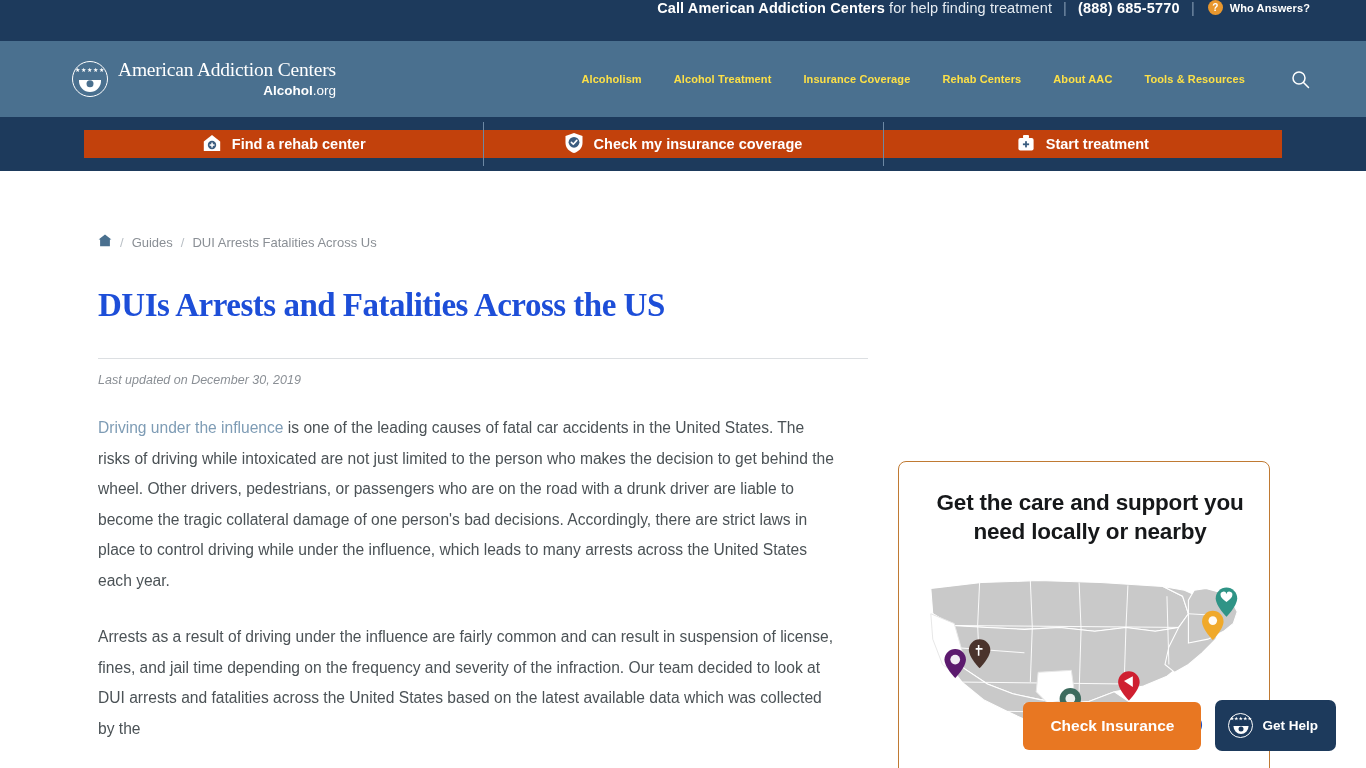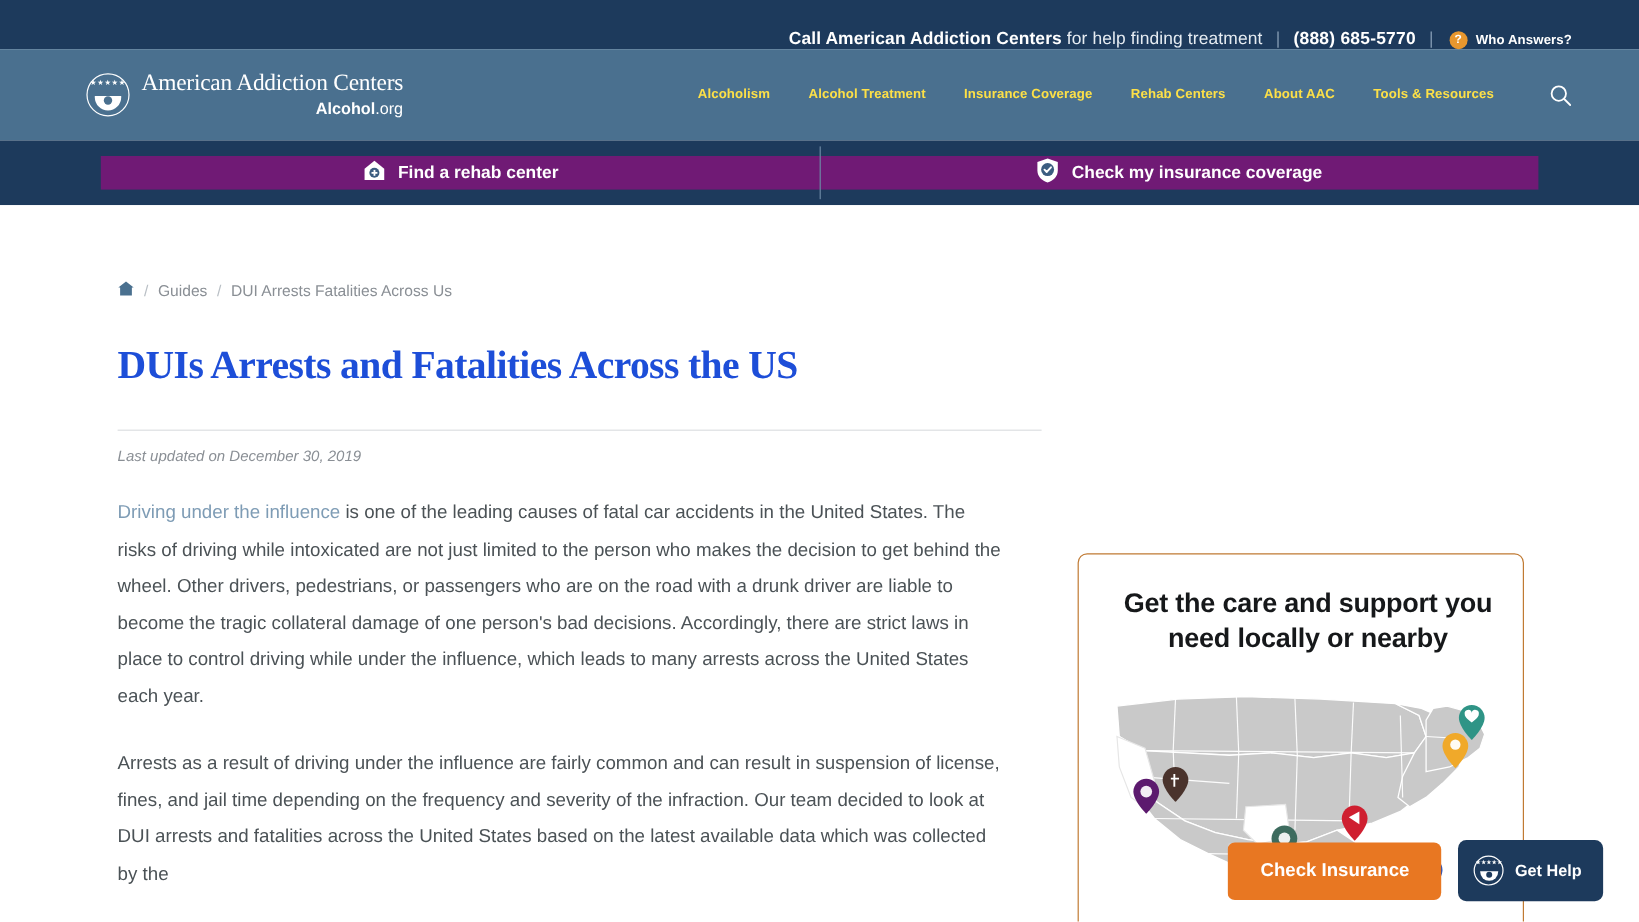--- a/index.html
+++ b/index.html
@@ -9,21 +9,21 @@
     overflow: hidden;
     background: #ffffff;
     font-family: "Liberation Sans", sans-serif;
   }
 
   
   .topbar {
     height: 41px;
     background: #1d3a5c;
     display: flex;
-    align-items: flex-end;
+    align-items: flex-start;
     justify-content: flex-end;
     padding-right: 56px;
     color: #ffffff;
     font-size: 14.5px;
     letter-spacing: .1px;
   }
   .topbar .call-strong { font-weight: bold; }
   .topbar .call-light { font-weight: normal; color: #e6ecf2; }
   .topbar .sep {
     color: #7d95ae;
@@ -136,21 +136,21 @@
     height: 54px;
     background: #1d3a5c;
     display: flex;
     align-items: center;
     padding: 0 84px;
   }
   .action-wrap {
     display: flex;
     width: 100%;
     height: 28px;
-    background: #701a75;
+    background: #c2410c;
   }
   .action-item {
     flex: 1;
     display: flex;
     align-items: center;
     justify-content: center;
     gap: 10px;
     color: #ffffff;
     font-size: 14.5px;
     font-weight: bold;
@@ -371,20 +371,31 @@
     </div>
     <div class="action-item">
       <span>
         <svg width="20" height="22" viewBox="0 0 20 22">
           <path d="M10 1 L18.5 4 L18.5 11 C18.5 16.2 14.6 19.6 10 21 C5.4 19.6 1.5 16.2 1.5 11 L1.5 4 Z" fill="#ffffff"></path>
           <circle cx="10" cy="10.3" r="5.4" fill="#3b5d80"></circle>
           <path d="M7.4 10.4 L9.3 12.3 L12.8 8.4" stroke="#ffffff" stroke-width="1.6" fill="none" stroke-linecap="round" stroke-linejoin="round"></path>
         </svg>
       </span>
       <span>Check my insurance coverage</span>
+    </div>
+    <div class="action-item">
+      <span>
+        <svg width="20" height="20" viewBox="0 0 20 20">
+          <rect x="7" y="2" width="6" height="3.2" rx="1" fill="#ffffff"></rect>
+          <rect x="2.4" y="5" width="15.2" height="12.6" rx="2" fill="#ffffff"></rect>
+          <rect x="9.1" y="8.2" width="1.8" height="6.2" fill="#3b5d80"></rect>
+          <rect x="6.9" y="10.4" width="6.2" height="1.8" fill="#3b5d80"></rect>
+        </svg>
+      </span>
+      <span>Start treatment</span>
     </div>
   </div>
 </div>
 
 <div class="page">
 
   <div class="content">
 
     <div class="breadcrumb">
       <span>

